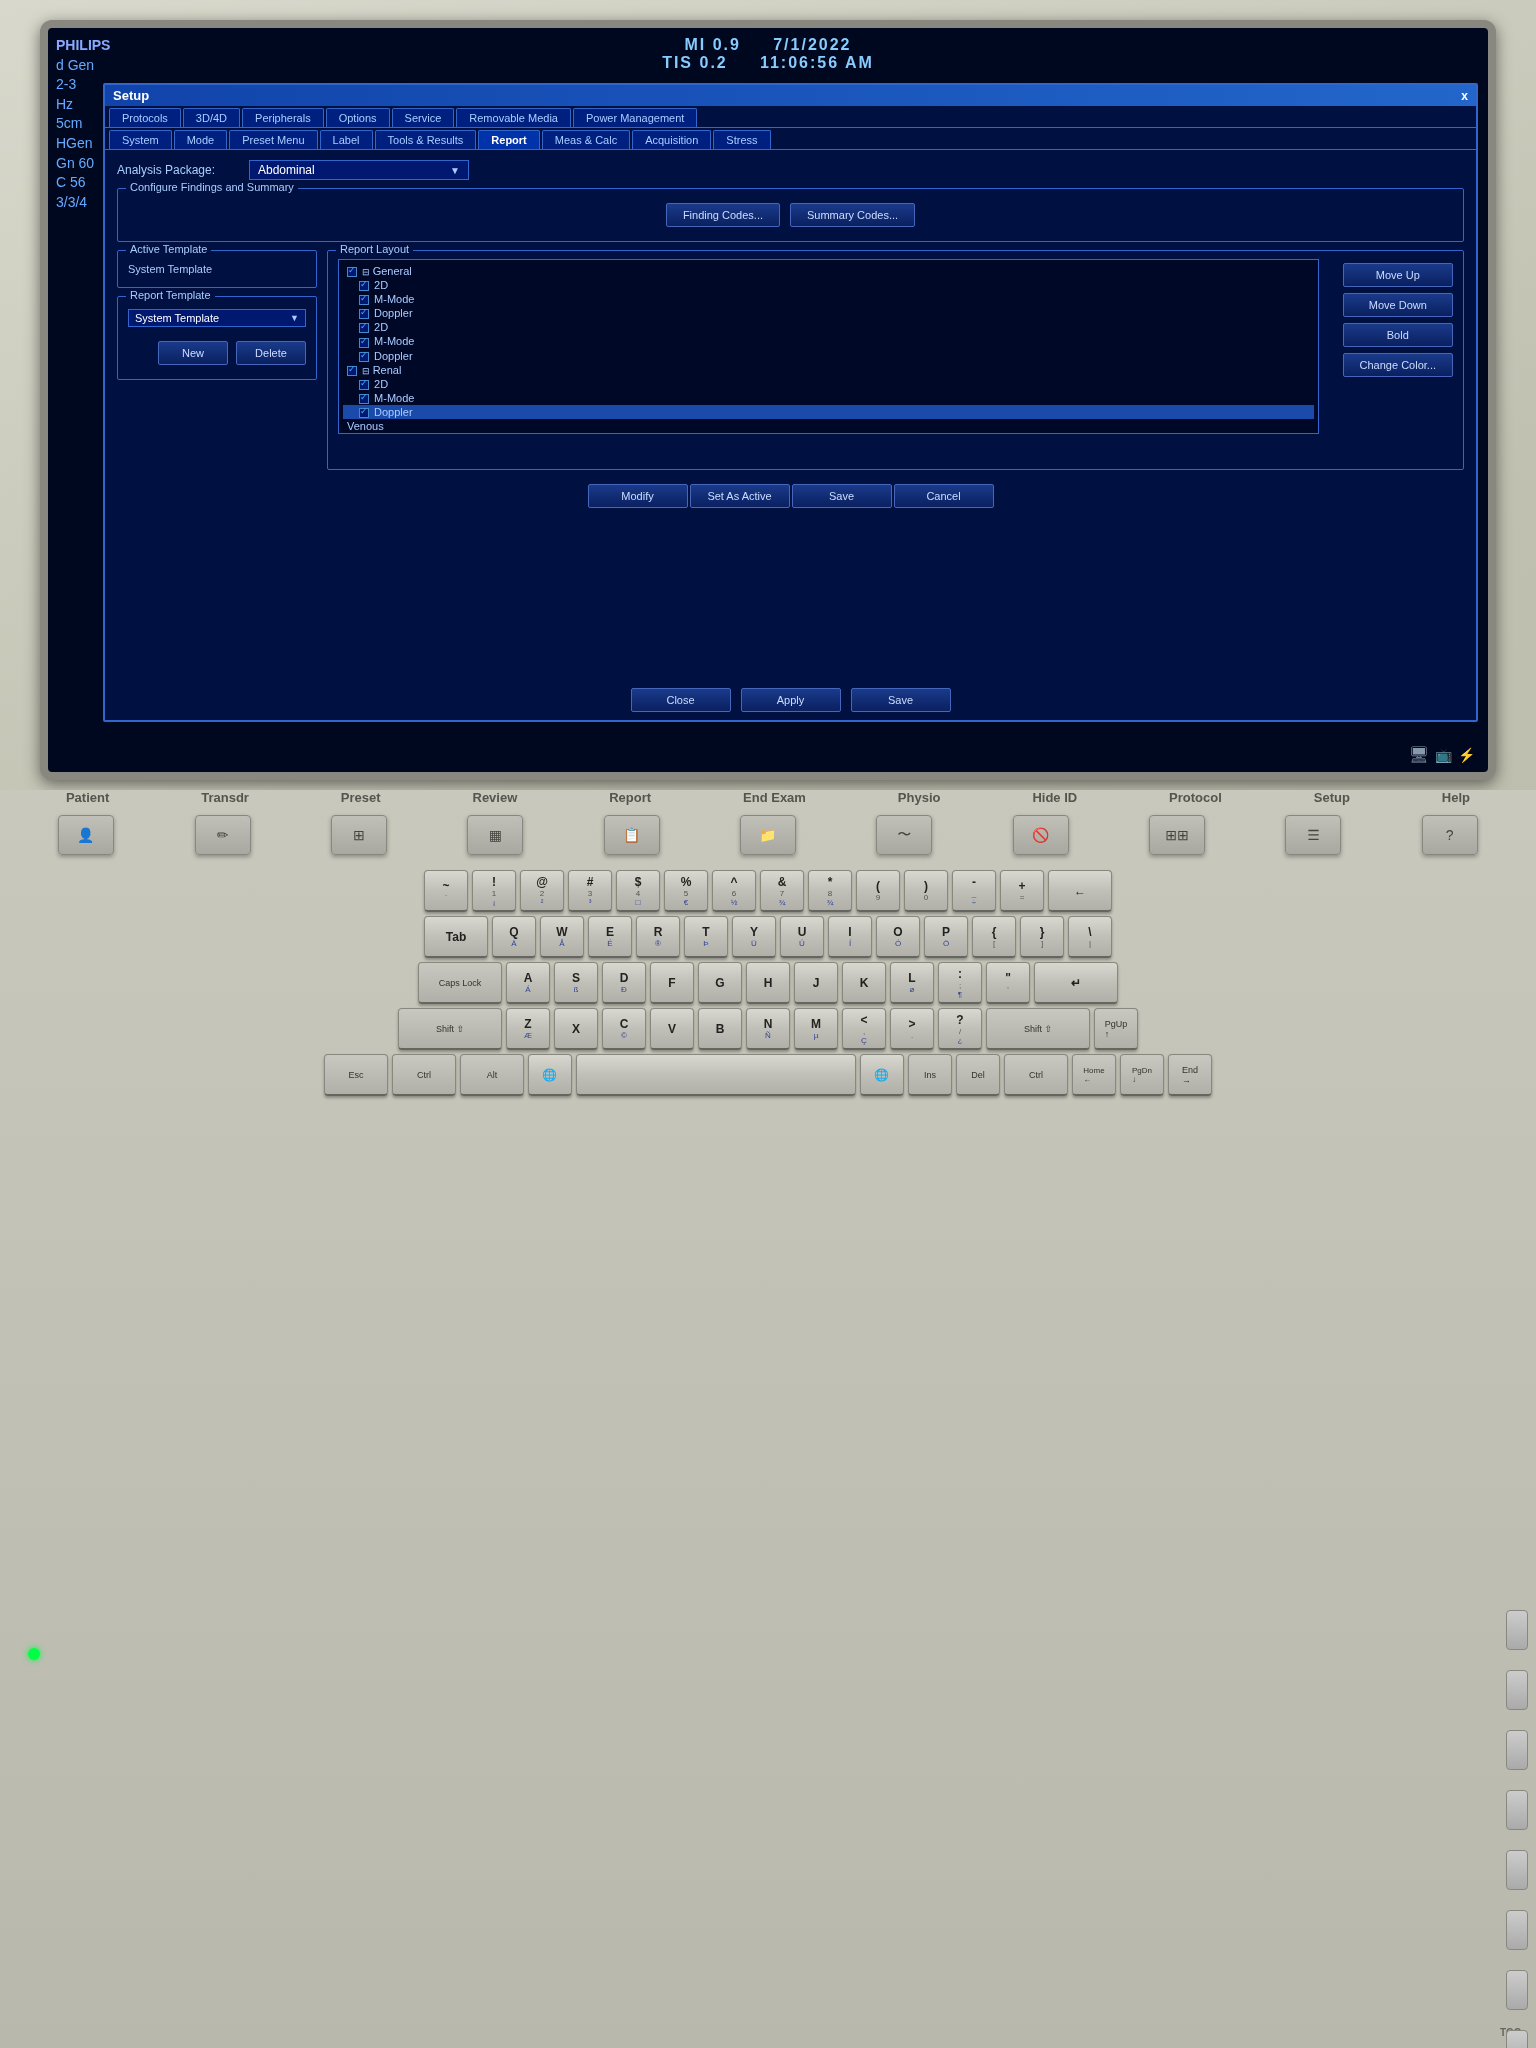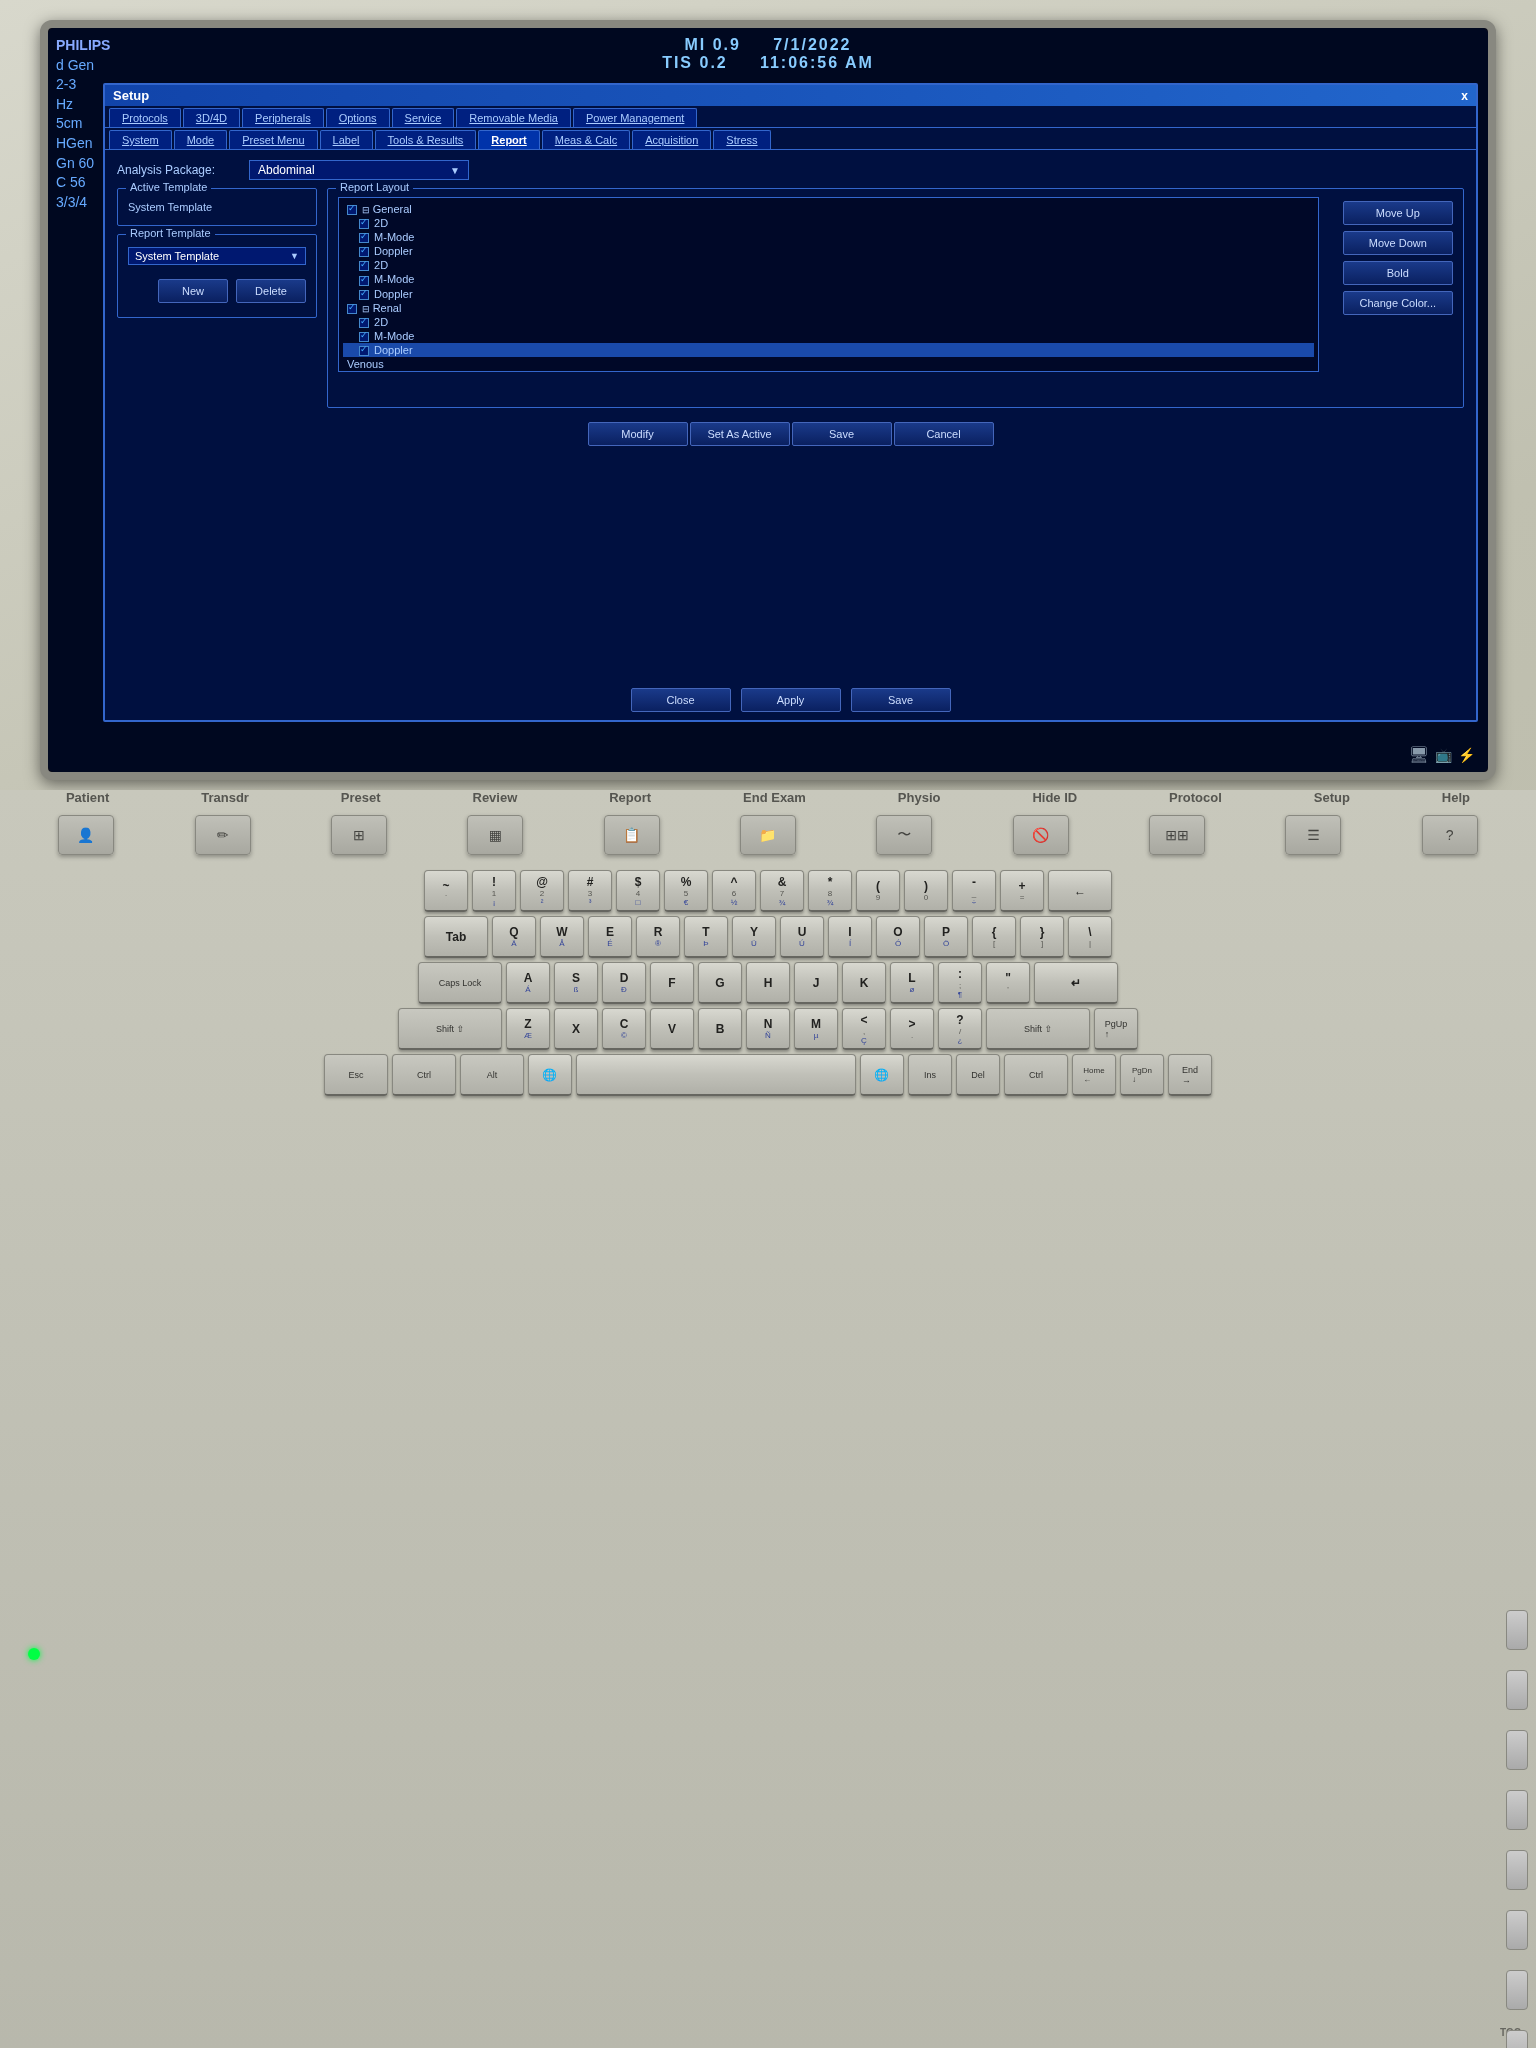--- a/index.html
+++ b/index.html
@@ -102,21 +102,20 @@
 
     .tab {
       padding: 3px 12px;
       font-size: 11px;
       color: #aaccff;
       background: #002080;
       border: 1px solid #3366cc;
       border-bottom: none;
       cursor: pointer;
       border-radius: 2px 2px 0 0;
-      text-decoration: underline;
     }
 
     .tab.active {
       background: #0033aa;
       color: #ffffff;
       font-weight: bold;
     }
 
     
     .dialog-content {
@@ -497,20 +496,27 @@
         <div class="dialog-content">
 
           <div class="field-row">
             <span class="field-label">Analysis Package:</span>
             <div class="field-select">
               <span>Abdominal</span>
               <span class="field-select-arrow">▼</span>
             </div>
           </div>
 
+          <div class="group-box">
+            <span class="group-label">Configure Findings and Summary</span>
+            <div class="btn-row">
+              <button class="btn">Finding Codes...</button>
+              <button class="btn">Summary Codes...</button>
+            </div>
+          </div>
 
           <div class="two-col">
 
             <div class="col-left">
 
               <div class="group-box" style="margin-bottom:8px;">
                 <span class="group-label">Active Template</span>
                 <div style="color:#aaccff;font-size:11px;padding:4px 0;">System Template</div>
               </div>
 

